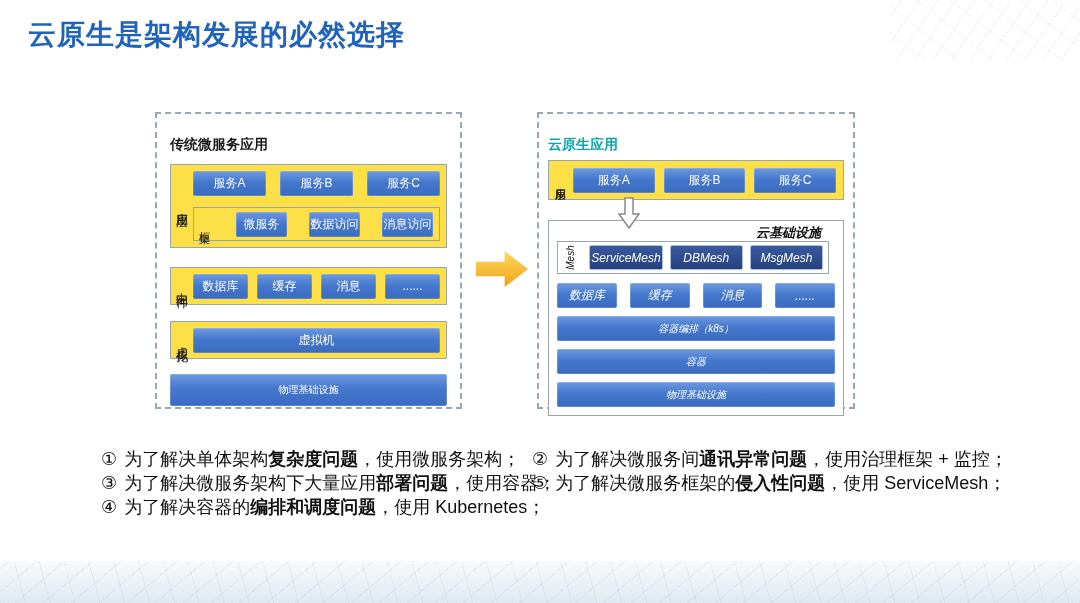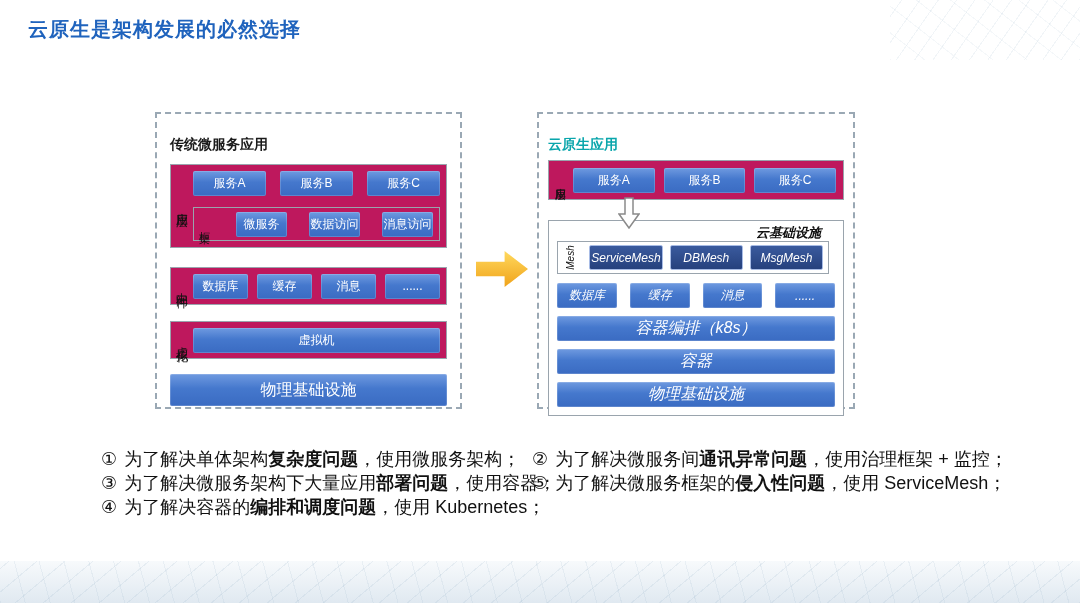--- a/index.html
+++ b/index.html
@@ -11,49 +11,49 @@
   .deco-topright { position:absolute; right:0; top:0; width:190px; height:60px;
     background:
       repeating-linear-gradient(-55deg, rgba(168,192,210,.16) 0 1px, transparent 1px 15px),
       repeating-linear-gradient(38deg, rgba(168,192,210,.12) 0 1px, transparent 1px 21px); }
   .deco-bottom { position:absolute; left:0; bottom:0; width:100%; height:42px;
     background:
       repeating-linear-gradient(75deg, rgba(150,178,200,.14) 0 1px, transparent 1px 24px),
       repeating-linear-gradient(-40deg, rgba(150,178,200,.17) 0 1px, transparent 1px 18px),
       linear-gradient(180deg, rgba(224,234,242,.25), rgba(203,218,231,.6)); }
 
-  .title { position:absolute; left:28px; top:16px; font-size:20px; font-weight:bold;
+  .title { position:absolute; left:28px; top:16px; font-size:28px; font-weight:bold;
     color:#1f63bd; letter-spacing:1px; }
 
   .panel { position:absolute; border:2px dashed #9aa8b4; background:transparent; }
   .left-panel  { left:155px; top:112px; width:307px; height:297px; padding:6px 13px; }
   .right-panel { left:537px; top:112px; width:318px; height:297px; padding:6px 9px; }
   .panel-title { text-align:left; font-weight:bold; font-size:14px; color:#1a1a1a;
     margin-top:16px; height:20px; }
   .panel-title.teal { color:#0aa6ac; }
 
-  .boxed { border:1px solid #9aa4ad; display:flex; background:#be185d; }
+  .boxed { border:1px solid #9aa4ad; display:flex; background:#fde047; }
   .vcell { flex:0 0 22px; display:flex; align-items:center; justify-content:center; }
   .vtext { writing-mode:vertical-lr; text-orientation:upright; font-size:12px;
     color:#111; letter-spacing:2px; line-height:1; }
   .vtext.sm3 { font-size:11px; letter-spacing:1px; }
 
   .hrow { display:flex; gap:14px; }
   .hrow.grow { flex:1; gap:9px; }
   .hrow.pad { padding:0 2px; }
 
   .btn { flex:1; height:25px; display:flex; align-items:center; justify-content:center;
     color:#fff; font-size:12px; border-radius:2px;
     background:linear-gradient(180deg,#6f9ae0 0%,#4578cd 45%,#3a6bc2 100%);
     box-shadow: inset 0 0 0 1px rgba(255,255,255,.18); white-space:nowrap; }
   .btn.navy { background:linear-gradient(180deg,#3a5a9e,#26417d);
     border:1px solid #a8bce6; height:25px; box-shadow:none; }
 
   .bar { height:32px; display:flex; align-items:center; justify-content:center;
-    color:#fff; font-size:16px; border-radius:2px;
+    color:#fff; font-size:10px; border-radius:2px;
     background:linear-gradient(180deg,#6f9ae0 0%,#4578cd 45%,#3a6bc2 100%);
     box-shadow: inset 0 0 0 1px rgba(255,255,255,.18); }
 
   
   .app-box { margin-top:8px; height:84px; }
   .app-content { flex:1; display:flex; flex-direction:column; justify-content:space-between;
     padding:6px 6px 6px 0; }
   .fw-box { border:1px solid #9aa4ad; display:flex; align-items:center; gap:22px;
     padding:3px 6px 3px 0; height:34px; }
   .fw-box .vcell { flex:0 0 20px; }

